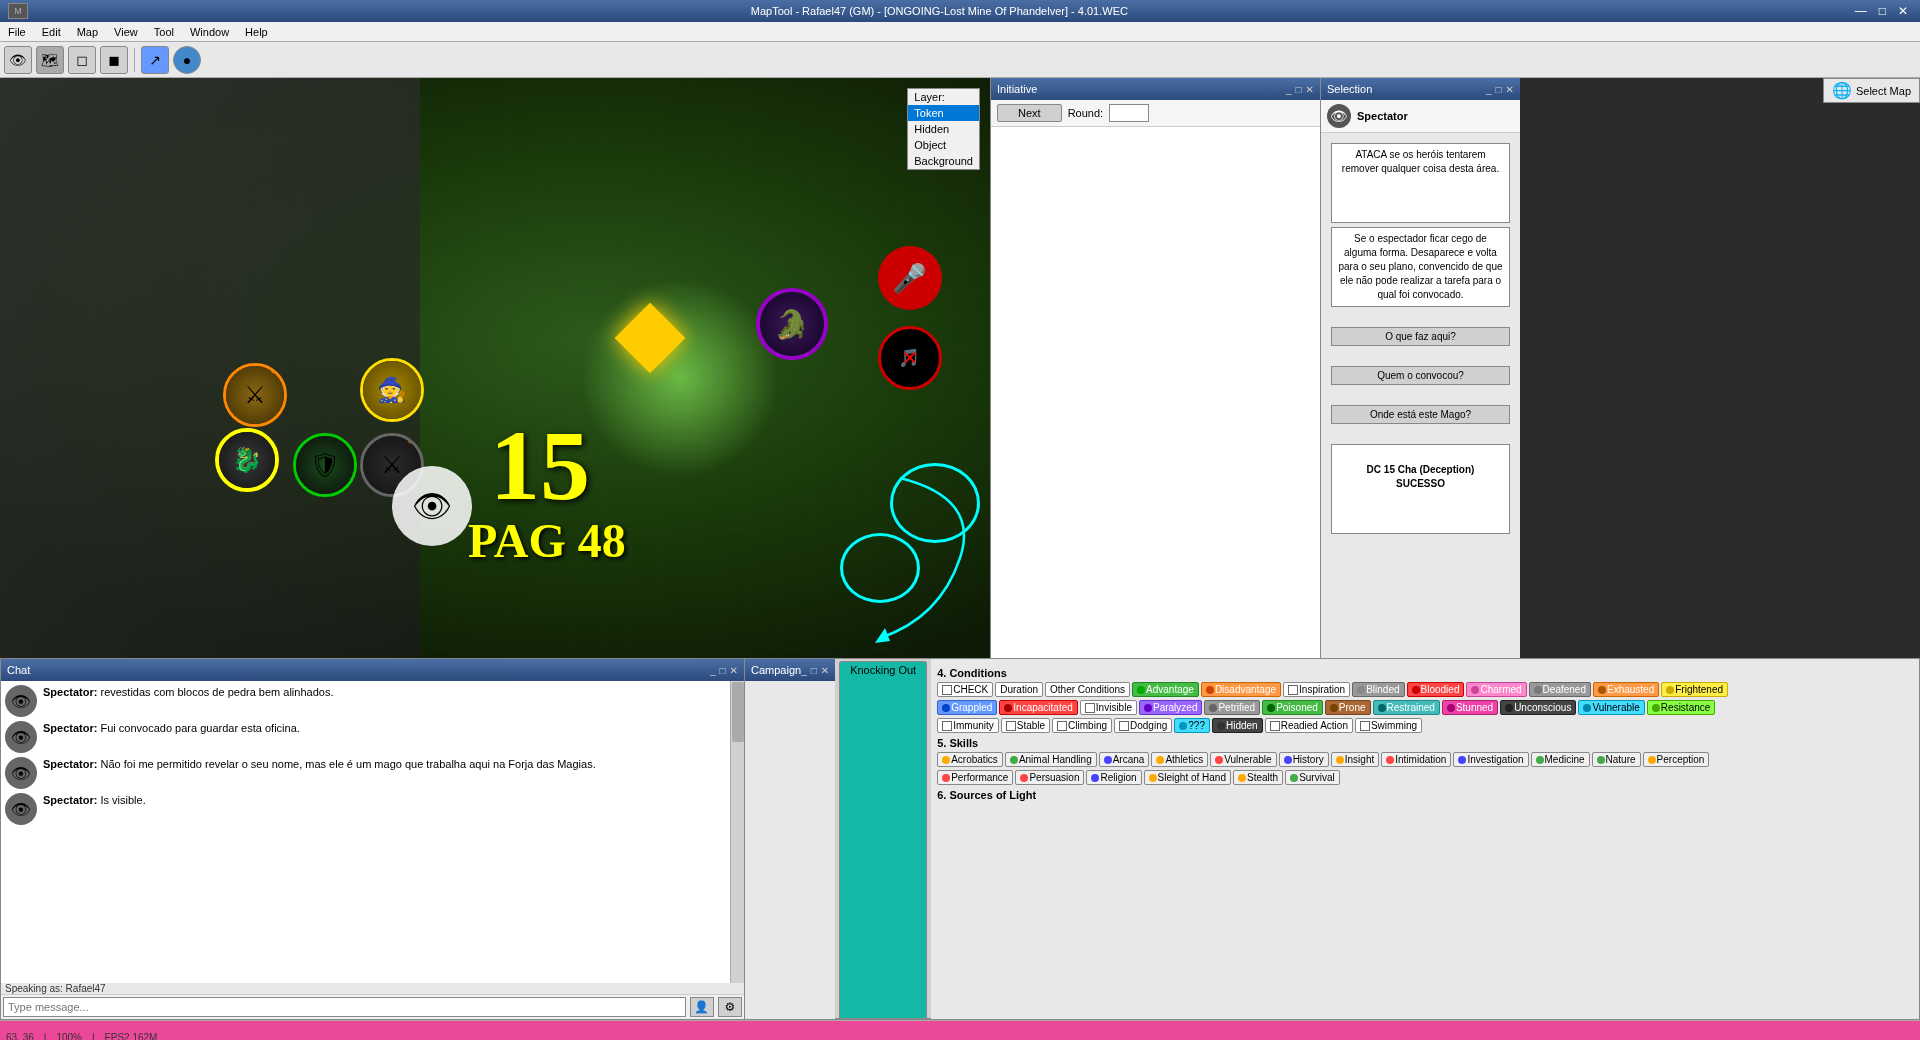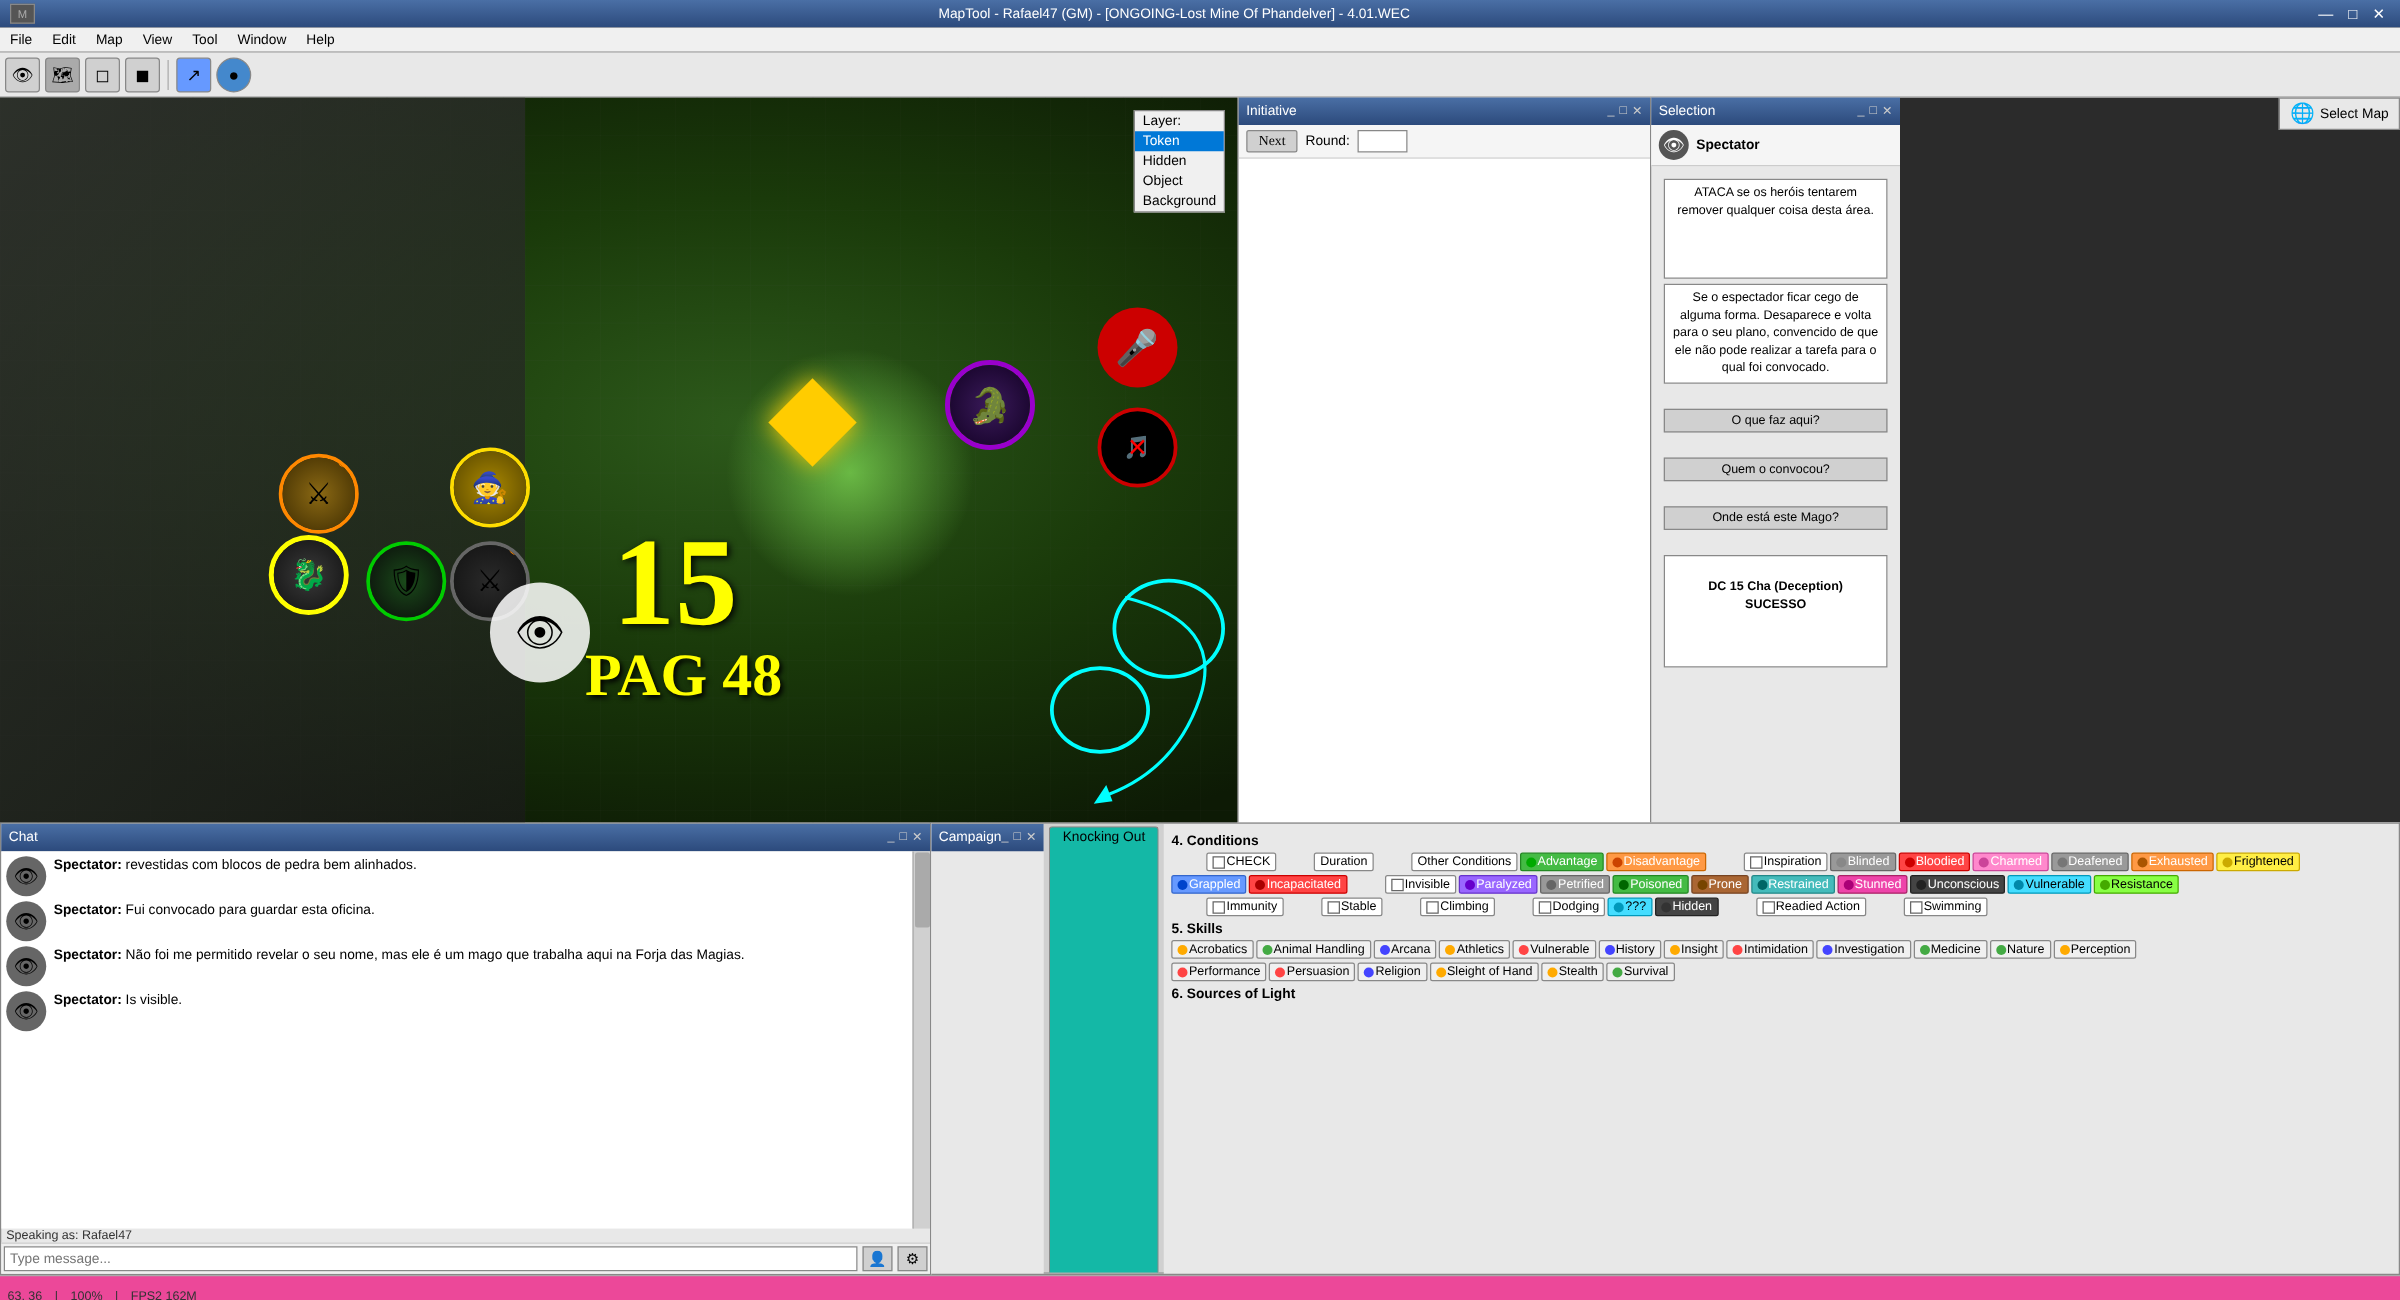--- a/index.html
+++ b/index.html
@@ -107,22 +107,22 @@
       color: #fff; display: flex; align-items: center; padding: 0 6px; font-size: 11px;
       justify-content: space-between;
     }
     .panel-header-controls { display: flex; gap: 4px; }
     .panel-ctrl-btn { font-size: 10px; cursor: pointer; color: #ccc; }
     .initiative-controls {
       padding: 4px 6px; display: flex; align-items: center; gap: 6px;
       border-bottom: 1px solid #ccc; background: #f5f5f5;
     }
     .init-btn {
-      padding: 2px 9px; background: #d0d0d0; border: 1px solid #888;
-      cursor: pointer; font-size: 11px; border-radius: 2px; font-family: Liberation Serif, serif;
+      padding: 2px 20px; background: #d0d0d0; border: 1px solid #888;
+      cursor: pointer; font-size: 11px; border-radius: 2px;
     }
     .init-input {
       width: 40px; height: 18px; border: 1px solid #888; padding: 1px 3px; font-size: 11px;
     }
 
     
     #selection-panel {
       width: 200px; height: 580px; background: #e8e8e8; border-left: 1px solid #888;
       display: flex; flex-direction: column; flex-shrink: 0;
     }
@@ -225,21 +225,21 @@
     .cond-btn.blue-bg { background: #6699ff; color: #fff; border-color: #3366cc; }
     .cond-btn.orange-bg { background: #ff9944; color: #fff; border-color: #cc6600; }
     .cond-btn.red-bg { background: #ff4444; color: #fff; border-color: #cc0000; }
     .cond-btn.green-bg { background: #44bb44; color: #fff; border-color: #228822; }
     .cond-btn.gray-bg { background: #999; color: #fff; border-color: #666; }
     .cond-btn.yellow-bg { background: #ffee44; color: #000; border-color: #ccaa00; }
     .cond-btn.pink-bg { background: #ff88cc; color: #fff; border-color: #cc4499; }
     .cond-btn.purple-bg { background: #9966ff; color: #fff; border-color: #6633cc; }
     .cond-btn.teal-bg { background: #44bbbb; color: #fff; border-color: #228888; }
     .cond-btn.dark-bg { background: #444; color: #fff; border-color: #222; }
-    .cond-btn.white-bg { background: #fff; color: #000; border-color: #888; margin-left: 28px; }
+    .cond-btn.white-bg { background: #fff; color: #000; border-color: #888; }
     .cond-btn.lime-bg { background: #88ff44; color: #000; border-color: #44aa00; }
     .cond-btn.cyan-bg { background: #44ddff; color: #000; border-color: #0099bb; }
     .cond-btn.brown-bg { background: #aa6633; color: #fff; border-color: #774422; }
     .cond-btn.magenta-bg { background: #ee44aa; color: #fff; border-color: #aa2266; }
 
     .skills-row {
       display: flex; flex-wrap: wrap; gap: 2px; margin-bottom: 3px; align-items: center;
     }
     .skill-btn {
       display: inline-flex; align-items: center; gap: 1px;

